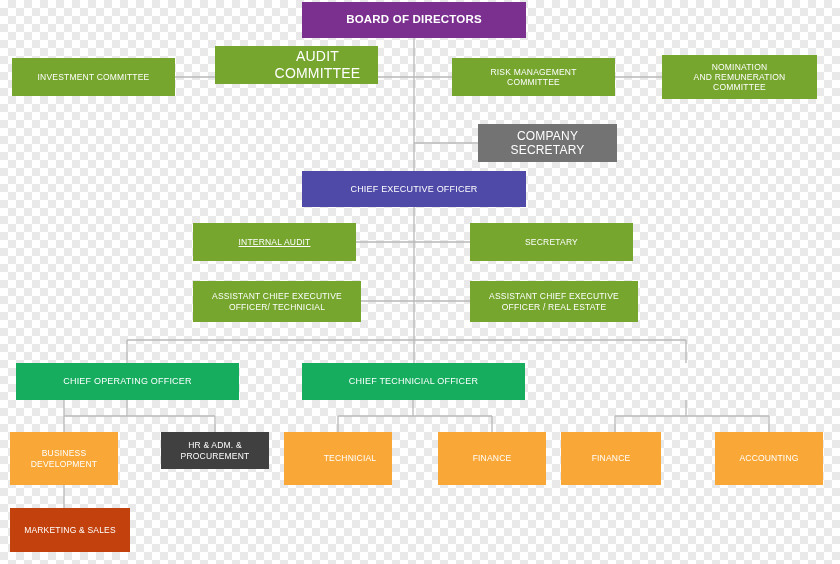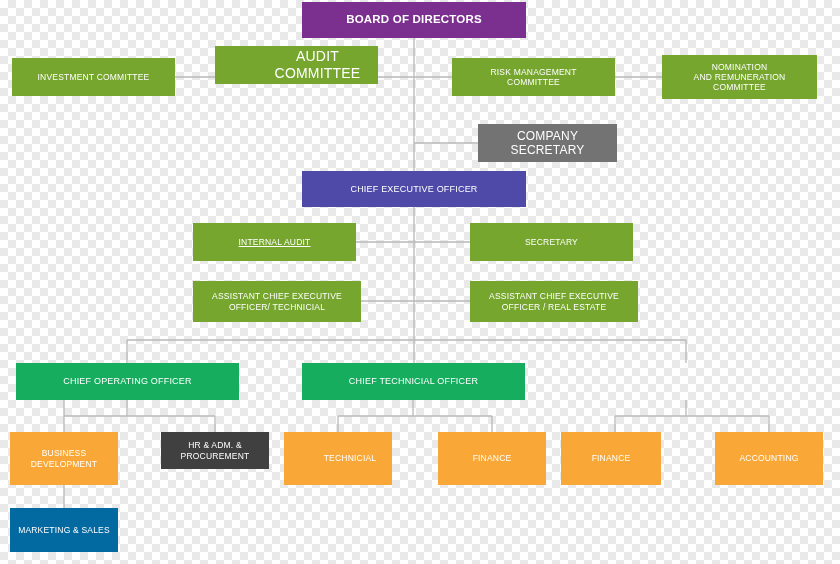--- a/index.html
+++ b/index.html
@@ -175,17 +175,17 @@
   </div>
 
   <div class="node" style="left:561px; top:432px; width:100px; height:53px; background:#f9a838; font-size:8.5px;">
     <span>FINANCE</span>
   </div>
 
   <div class="node" style="left:715px; top:432px; width:108px; height:53px; background:#f9a838; font-size:8.5px;">
     <span>ACCOUNTING</span>
   </div>
 
-  <div class="node" style="left:10px; top:508px; width:108px; height:44px; background:#0369a1; font-size:8.5px;">
+  <div class="node" style="left:10px; top:508px; width:120px; height:44px; background:#c2410c; font-size:8.5px;">
     <span>MARKETING &amp; SALES</span>
   </div>
 
 </div>
 
 </body></html>

